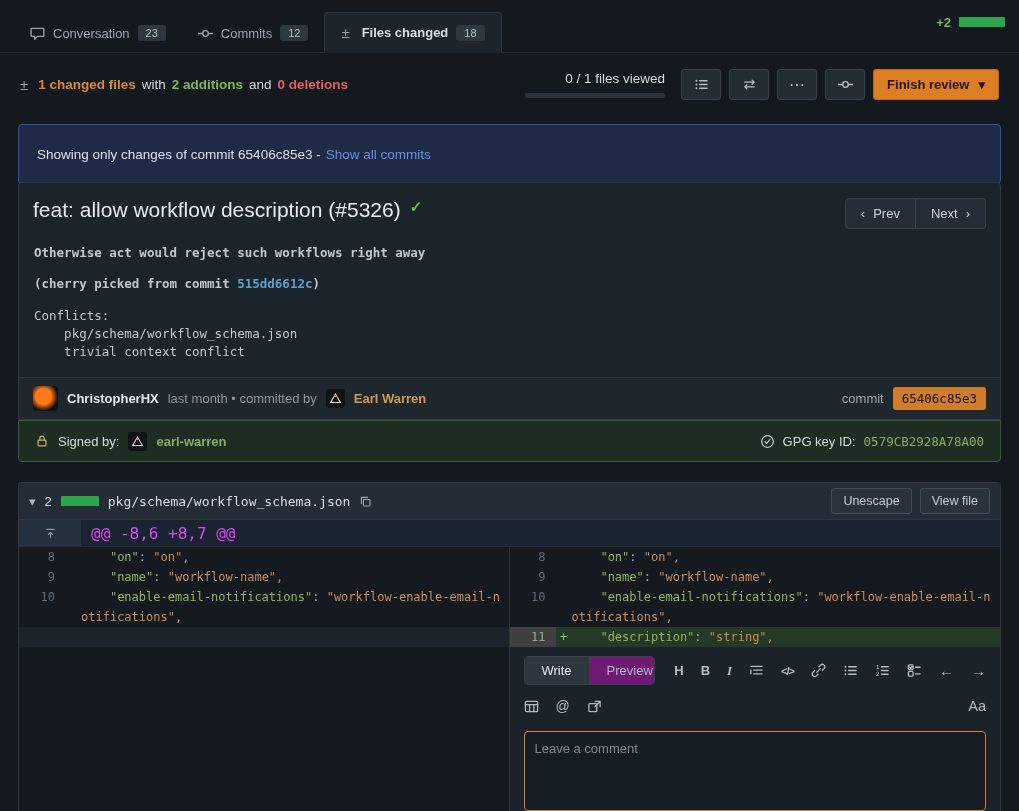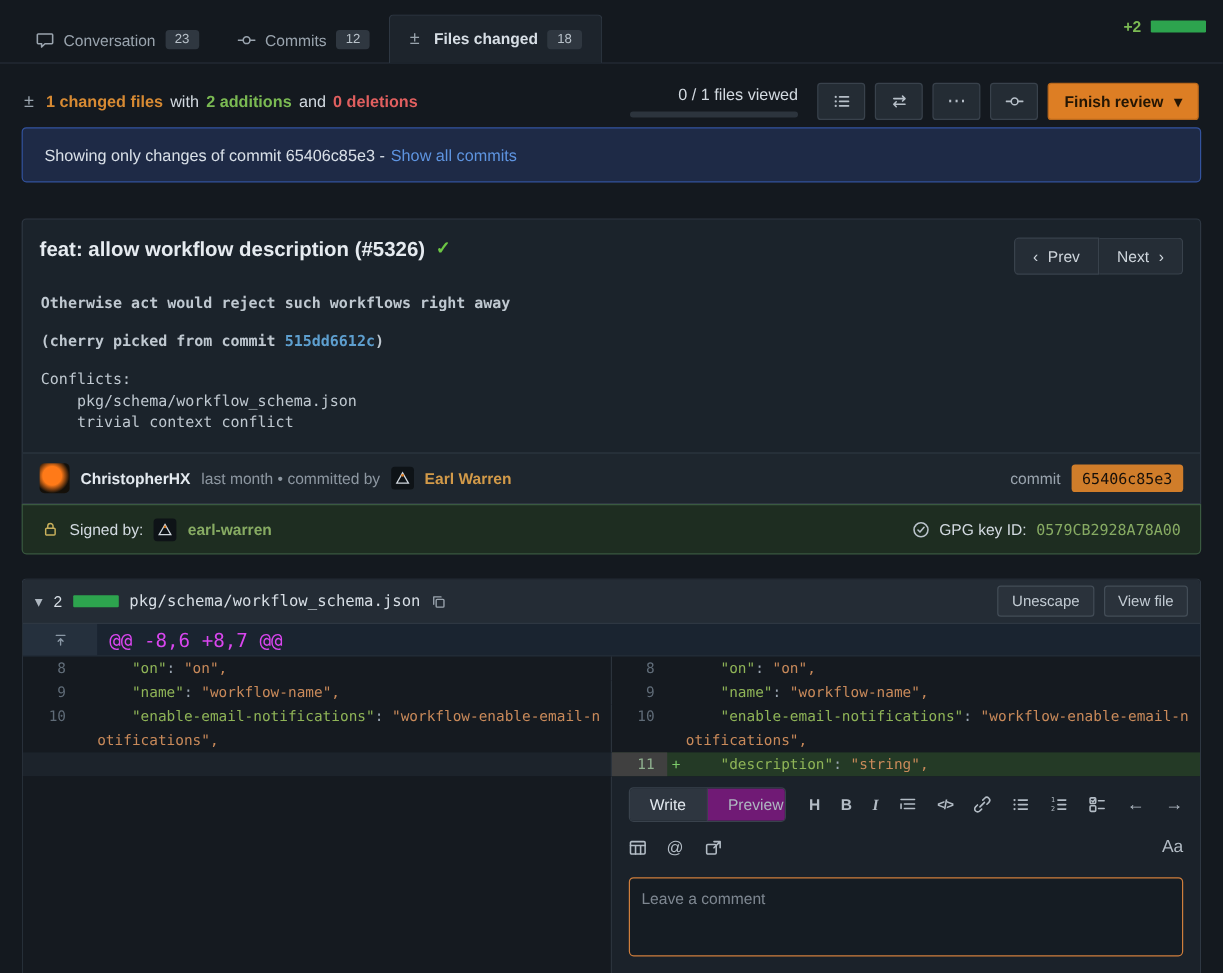--- a/index.html
+++ b/index.html
@@ -34,31 +34,31 @@
   .sum-right { margin-left:auto; display:flex; align-items:center; gap:8px; }
   .viewed { display:flex; flex-direction:column; align-items:flex-end; gap:7px; margin-right:8px; }
   .viewed-label { color:#d3dae1; font-size:13.5px; }
   .progress { width:140px; height:5px; background:#2c343d; border-radius:3px; }
   .icon-btn { width:40px; height:31px; background:#242c34; border:1px solid #39424c; border-radius:3px;
     display:flex; align-items:center; justify-content:center; color:#b6bfc8; cursor:pointer; }
   .finish-btn { background:#dd7e24; border:1px solid #b9681c; color:#241604; font-weight:bold;
     border-radius:3px; padding:7px 13px; display:flex; align-items:center; gap:9px; cursor:pointer; }
 
   
-  .banner { position:absolute; top:106px; left:18px; right:18px; height:46px;
+  .banner { position:absolute; top:124px; left:18px; right:18px; height:60px;
     background:#1e2a46; border:1px solid #33539e; border-radius:4px;
     display:flex; align-items:center; padding:0 18px; gap:5px; font-size:13.5px; color:#d9e0e8; }
   .banner a { color:#5e94e0; text-decoration:none; cursor:pointer; }
 
   
   .commit-panel { position:absolute; top:182px; left:18px; right:18px; height:238px;
     background:#1b232b; border:1px solid #2e3742; border-radius:4px 4px 0 0;
     display:flex; flex-direction:column; }
   .cp-head { display:flex; align-items:flex-start; padding:15px 14px 0 14px; }
-  .cp-title { font-size:17px; font-weight:bold; color:#e6ebf0; }
+  .cp-title { font-size:21px; font-weight:normal; color:#e6ebf0; }
   .cp-check { color:#6cc644; font-weight:bold; margin-left:9px; font-size:15px; }
   .prevnext { margin-left:auto; display:flex; }
   .pn-btn { background:#252d36; border:1px solid #39424c; color:#cfd6dd; padding:7px 15px;
     display:flex; align-items:center; gap:8px; cursor:pointer; font-size:13px; }
   .pn-btn.prev { border-radius:4px 0 0 4px; }
   .pn-btn.next { border-radius:0 4px 4px 0; border-left:none; }
   .cp-body { padding:16px 15px 0 15px; font-family:"DejaVu Sans Mono", monospace;
     font-size:12.5px; color:#bfc8d0; line-height:1.3; }
   .cp-body .para { margin-bottom:15px; white-space:pre;font-weight:bold; }
   .cp-body .tight { margin-bottom:2px; white-space:pre; }
@@ -131,21 +131,21 @@
   .ed-tab.write { background:#2e3640; color:#e3e9ef; }
   .ed-tab.preview { background:#701a75; color:#aeb7c0; border-left:1px solid #39424c; }
   .ed-tools { display:flex; align-items:center; gap:17px; margin-left:19px; color:#b3bcc5; }
   .tool { cursor:pointer; display:flex; align-items:center; }
   .tool.b { font-weight:bold; }
   .tool.i { font-style:italic; font-family:"Liberation Serif", serif; font-weight:bold; }
   .tool.code-t { font-size:11px; font-weight:bold; letter-spacing:-1px; }
   .tool.arrow { font-size:15px; }
   .ed-row2 { display:flex; align-items:center; gap:17px; margin-top:13px; color:#b3bcc5; }
   .ed-aa { margin-left:auto; font-size:14.5px; cursor:pointer; }
-  .ed-textarea { margin-top:17px; width:100%; height:66px; background:#151c23;
+  .ed-textarea { margin-top:17px; width:100%; height:80px; background:#151c23;
     border:1px solid #cf7e3c; border-radius:4px; color:#cfd6dd; resize:none; outline:none;
     font-family:"Liberation Sans", sans-serif; font-size:13px; padding:9px 10px; }
   .ed-textarea::placeholder { color:#7e8791; }
 </style>
 </head>
 <body>
 
 <div class="tabbar">
   <div class="tab">
     <span>

